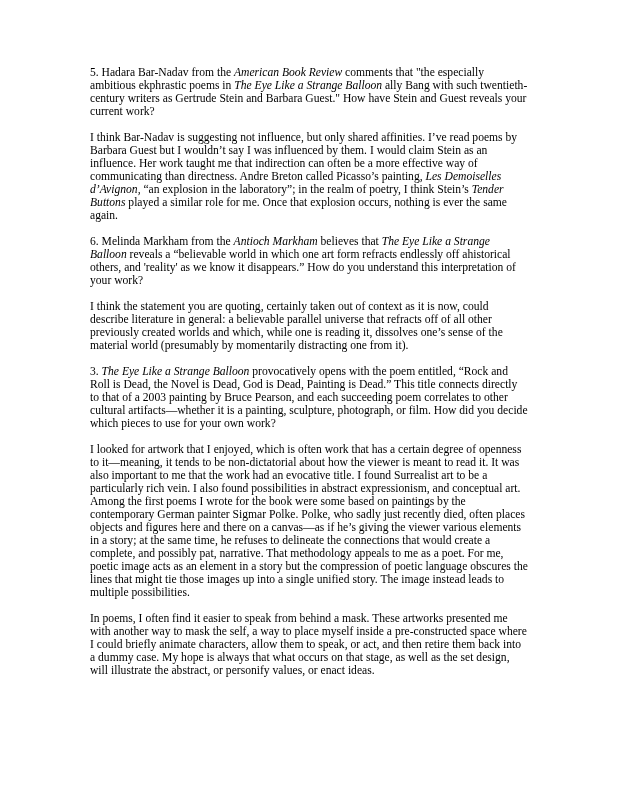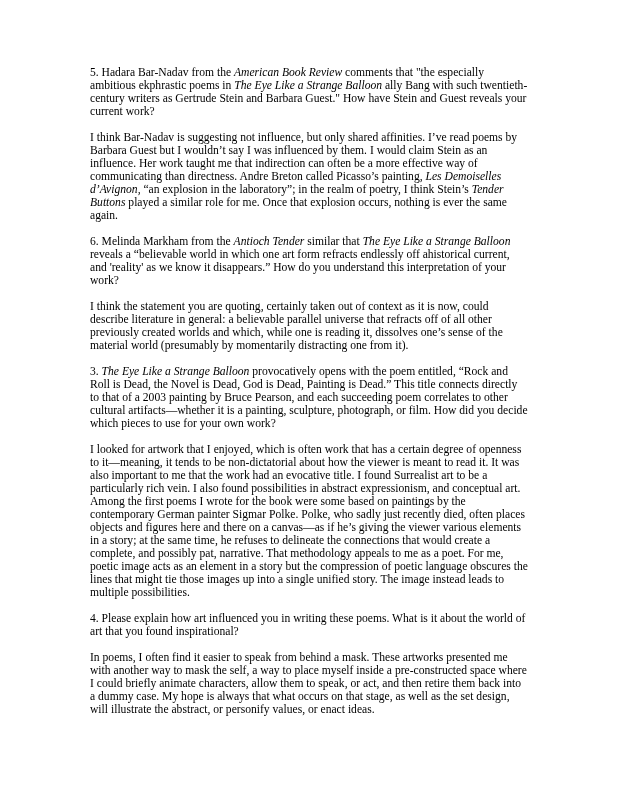--- a/index.html
+++ b/index.html
@@ -33,20 +33,19 @@
   .text-block em {
   }
 </style>
 </head>
 <body>
 
 <div class="page">
   <div class="text-block">
       <p><span>5. Hadara Bar-Nadav from the </span><em>American Book Review</em><span> comments that "the especially ambitious ekphrastic poems in </span><em>The Eye Like a Strange Balloon</em><span> ally Bang with such twentieth-century writers as Gertrude Stein and Barbara Guest." How have Stein and Guest reveals your current work?</span></p>
       <p><span>I think Bar-Nadav is suggesting not influence, but only shared affinities. I’ve read poems by Barbara Guest but I wouldn’t say I was influenced by them. I would claim Stein as an influence. Her work taught me that indirection can often be a more effective way of communicating than directness. Andre Breton called Picasso’s painting, </span><em>Les Demoiselles d’Avignon,</em><span> “an explosion in the laboratory”; in the realm of poetry, I think Stein’s </span><em>Tender Buttons</em><span> played a similar role for me. Once that explosion occurs, nothing is ever the same again.</span></p>
-      <p><span>6. Melinda Markham from the </span><em>Antioch Tender</em><span> similar that </span><em>The Eye Like a Strange Balloon</em><span> reveals a “believable world in which one art form refracts endlessly off ahistorical current, and 'reality' as we know it disappears.” How do you understand this interpretation of your work?</span></p>
+      <p><span>6. Melinda Markham from the </span><em>Antioch Markham</em><span> believes that </span><em>The Eye Like a Strange Balloon</em><span> reveals a “believable world in which one art form refracts endlessly off ahistorical others, and 'reality' as we know it disappears.” How do you understand this interpretation of your work?</span></p>
       <p><span>I think the statement you are quoting, certainly taken out of context as it is now, could describe literature in general: a believable parallel universe that refracts off of all other previously created worlds and which, while one is reading it, dissolves one’s sense of the material world (presumably by momentarily distracting one from it).</span></p>
       <p><span>3. </span><em>The Eye Like a Strange Balloon</em><span> provocatively opens with the poem entitled, “Rock and Roll is Dead, the Novel is Dead, God is Dead, Painting is Dead.” This title connects directly to that of a 2003 painting by Bruce Pearson, and each succeeding poem correlates to other cultural artifacts—whether it is a painting, sculpture, photograph, or film. How did you decide which pieces to use for your own work?</span></p>
       <p><span>I looked for artwork that I enjoyed, which is often work that has a certain degree of openness to it—meaning, it tends to be non-dictatorial about how the viewer is meant to read it. It was also important to me that the work had an evocative title. I found Surrealist art to be a particularly rich vein. I also found possibilities in abstract expressionism, and conceptual art. Among the first poems I wrote for the book were some based on paintings by the contemporary German painter Sigmar Polke. Polke, who sadly just recently died, often places objects and figures here and there on a canvas—as if he’s giving the viewer various elements in a story; at the same time, he refuses to delineate the connections that would create a complete, and possibly pat, narrative. That methodology appeals to me as a poet. For me, poetic image acts as an element in a story but the compression of poetic language obscures the lines that might tie those images up into a single unified story. The image instead leads to multiple possibilities.</span></p>
-      <p><span>4. Please explain how art influenced you in writing these poems. What is it about the world of art that you found inspirational?</span></p>
       <p><span>In poems, I often find it easier to speak from behind a mask. These artworks presented me with another way to mask the self, a way to place myself inside a pre-constructed space where I could briefly animate characters, allow them to speak, or act, and then retire them back into a dummy case. My hope is always that what occurs on that stage, as well as the set design, will illustrate the abstract, or personify values, or enact ideas.</span></p>
     </div>
 </div>
 
 </body></html>

